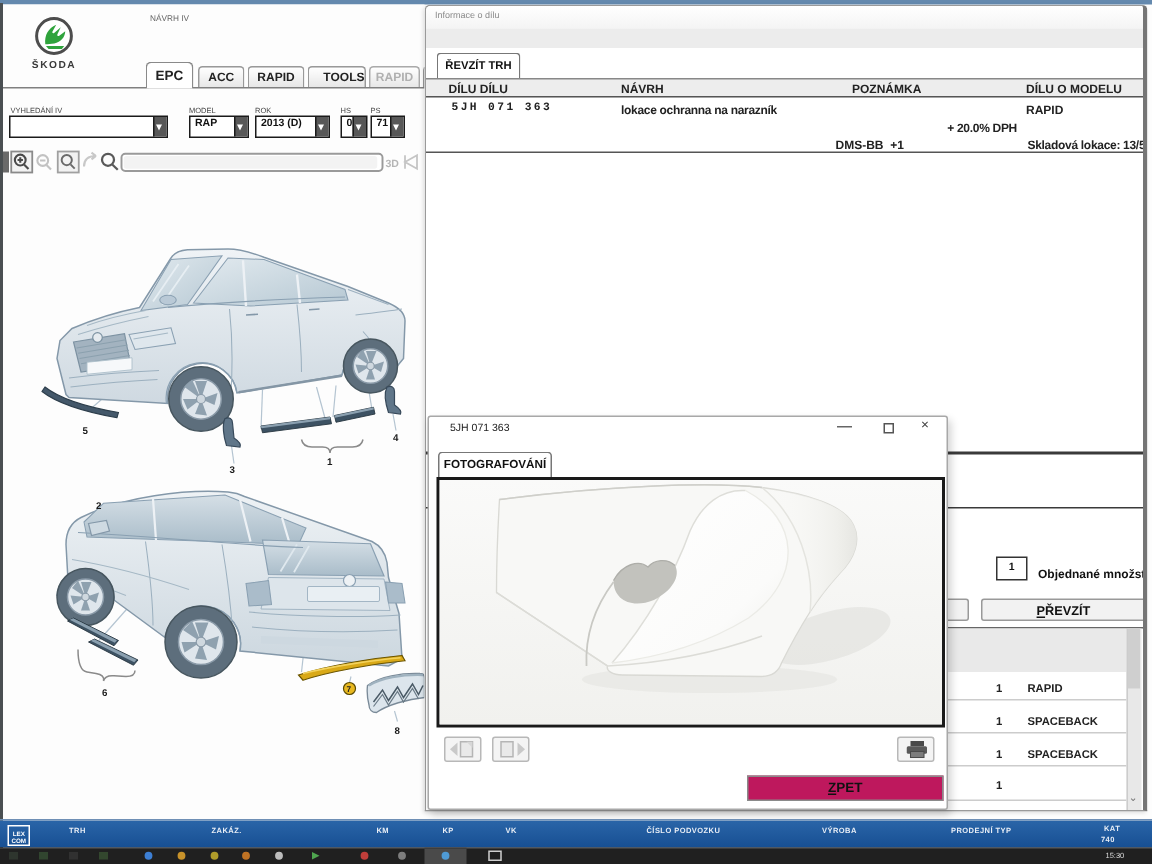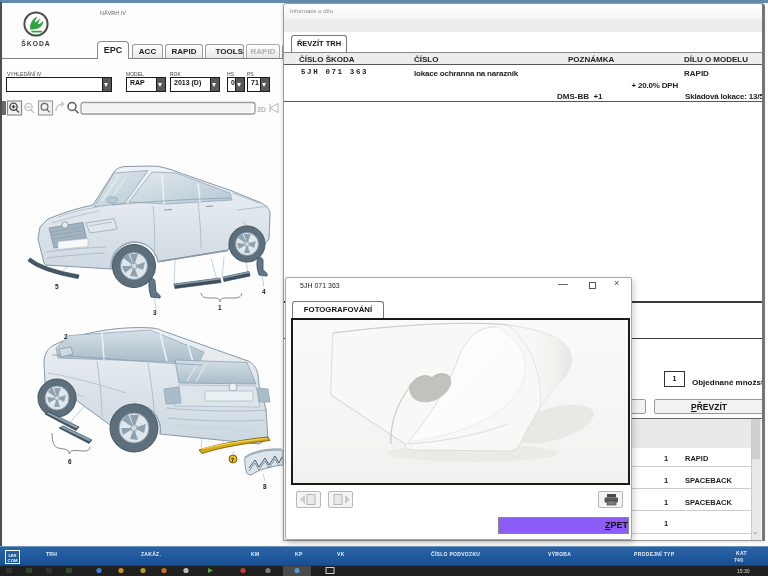--- a/index.html
+++ b/index.html
@@ -286,22 +286,22 @@
   </div>
 
   <div id="rightwin" class="abs" style="left:283px;top:3px;width:482px;height:538px;background:#fff;border:1.5px solid #9a9a9a;border-right:3px solid #757575;border-radius:4px 4px 0 0;box-shadow:-1px 1px 3px rgba(0,0,0,0.12);overflow:hidden;">
     <div class="abs" style="left:0;top:0;width:482px;height:15px;background:linear-gradient(#ffffff,#f4f4f4);"></div>
     <div class="abs" style="left:6px;top:4px;font-size:6px;color:#8a8a8a;">Informace o dílu</div>
     <div class="abs" style="left:0;top:15px;width:482px;height:13px;background:#ececec;"></div>
 
     <div class="abs b" style="left:7px;top:31px;width:56px;height:17px;background:#fff;border:1.4px solid #777;border-bottom:none;border-radius:3px 3px 0 0;font-size:7.5px;color:#111;text-align:center;line-height:16px;z-index:2;">ŘEVZÍT TRH</div>
 
     <div class="abs" style="left:0px;top:47.5px;width:482px;height:13.5px;background:#ededed;border-top:1.2px solid #888;border-bottom:1.6px solid #555;"></div>
-    <div class="abs b" style="left:15px;top:50.5px;font-size:8px;color:#222;">ČÍSLO ŠKODA</div>
-    <div class="abs b" style="left:130px;top:50.5px;font-size:8px;color:#222;">ČÍSLO</div>
+    <div class="abs b" style="left:15px;top:50.5px;font-size:8px;color:#222;">DÍLU DÍLU</div>
+    <div class="abs b" style="left:130px;top:50.5px;font-size:8px;color:#222;">NÁVRH</div>
     <div class="abs b" style="left:284px;top:50.5px;width:72px;font-size:8px;color:#222;">POZNÁMKA</div>
     <div class="abs b" style="left:400px;top:50.5px;font-size:8px;color:#222;">DÍLU O MODELU</div>
 
     <div class="abs b" style="left:17px;top:64px;font-size:7.5px;font-family:'Liberation Mono',monospace;color:#222;letter-spacing:1.6px;">5JH 071 363</div>
     <div class="abs b" style="left:130px;top:64.5px;font-size:8px;letter-spacing:-0.2px;color:#222;">lokace ochranna na narazník</div>
     <div class="abs b" style="left:400px;top:64.5px;font-size:8px;color:#222;">RAPID</div>
     <div class="abs b" style="left:306px;top:76.5px;width:88px;font-size:8px;letter-spacing:-0.2px;color:#222;text-align:right;">+ 20.0% DPH</div>
     <div class="abs b" style="left:273px;top:87.5px;font-size:8px;color:#222;">DMS-BB&nbsp;&nbsp;+1</div>
     <div class="abs b" style="left:401px;top:87.5px;font-size:8px;letter-spacing:-0.2px;color:#222;white-space:nowrap;">Skladová lokace: 13/5 B04</div>
     <div class="abs" style="left:0;top:96.5px;width:482px;height:1.6px;background:#555;"></div>
@@ -333,21 +333,21 @@
     <div class="abs" style="left:468px;top:415px;width:8px;height:40px;background:#cfcfcf;"></div>
     <div class="abs" style="left:468.5px;top:524px;font-size:7px;color:#777;">⌄</div>
   </div>
 
   <div id="popup" class="abs" style="left:285px;top:277px;width:347px;height:263px;background:#fff;border:1.2px solid #a8a8a8;border-radius:2px;box-shadow:2px 3px 6px rgba(0,0,0,0.18);overflow:hidden;">
     <div class="abs" style="left:14px;top:4px;font-size:7px;color:#222;">5JH 071 363</div>
     <div class="abs" style="left:272px;top:6px;width:10px;height:1.4px;background:#666;"></div>
     <div class="abs" style="left:303px;top:3.5px;width:7px;height:7px;border:1.2px solid #555;"></div>
     <div class="abs" style="left:328px;top:0px;font-size:9px;color:#444;">×</div>
 
-    <div class="abs b" style="left:6px;top:23px;width:92px;height:17px;background:#fff;border:1.4px solid #777;border-bottom:none;border-radius:3px 3px 0 0;font-size:7.8px;color:#111;text-align:center;line-height:16px;z-index:2;">FOTOGRAFOVÁNÍ</div>
+    <div class="abs b" style="left:6px;top:23px;width:76px;height:17px;background:#fff;border:1.4px solid #777;border-bottom:none;border-radius:3px 3px 0 0;font-size:7.8px;color:#111;text-align:center;line-height:16px;z-index:2;">FOTOGRAFOVÁNÍ</div>
 
     <div class="abs" style="left:5px;top:39.5px;width:339px;height:167px;border:2px solid #1a1a1a;background:#f7f7f6;" id="photo">
       <svg width="335" height="163" viewBox="0 0 335 163">
         <defs>
           <linearGradient id="pbg" x1="0" y1="0" x2="0" y2="1">
             <stop offset="0" stop-color="#fafaf9"></stop>
               <stop offset="1" stop-color="#f1f1ee"></stop>
           </linearGradient>
           <linearGradient id="pfold" x1="0" y1="0" x2="1" y2="0">
             <stop offset="0" stop-color="#fdfdfc" stop-opacity="0"></stop>
@@ -396,21 +396,21 @@
         </svg>
     </div>
     <div class="navbtn abs" style="left:312px;top:213px;">
       <svg width="22" height="13" viewBox="0 0 22 13">
           <rect x="7" y="1" width="9" height="3.5" fill="#4a4a4a"></rect>
           <rect x="4.5" y="4.5" width="13.5" height="5" rx="1" fill="#5a5a5a"></rect>
           <rect x="7" y="8" width="9" height="4" fill="#7c7c7c" stroke="#4a4a4a" stroke-width="0.7"></rect>
         </svg>
     </div>
 
-    <div class="abs b" style="left:212px;top:239px;width:131px;height:17px;background:#8b5cf6;border:1.8px solid #8a8a8a;font-size:9px;color:#111;text-align:right;line-height:15px;"><u style="text-decoration-thickness:1px;">Z</u>PET</div>
+    <div class="abs b" style="left:212px;top:239px;width:131px;height:17px;background:#be185d;border:1.8px solid #8a8a8a;font-size:9px;color:#111;text-align:center;line-height:15px;"><u style="text-decoration-thickness:1px;">Z</u>PET</div>
   </div>
 
   <div class="abs" style="left:0;top:545.5px;width:768px;height:19.5px;background:linear-gradient(#2a65a8,#174f93);border-top:1px solid #6f8fb5;">
     <div class="abs" style="left:5px;top:3px;width:15px;height:14px;border:1px solid #fff;color:#fff;font-size:4.2px;font-weight:bold;text-align:center;line-height:5px;padding-top:2px;">LEX<br>COM</div>
     <div class="abs b bl" style="left:46px;top:4px;">TRH</div>
     <div class="abs b bl" style="left:141px;top:4px;">ZAKÁZ.</div>
     <div class="abs b bl" style="left:251px;top:4px;">KM</div>
     <div class="abs b bl" style="left:295px;top:4px;">KP</div>
     <div class="abs b bl" style="left:337px;top:4px;">VK</div>
     <div class="abs b bl" style="left:431px;top:4px;">ČÍSLO PODVOZKU</div>

